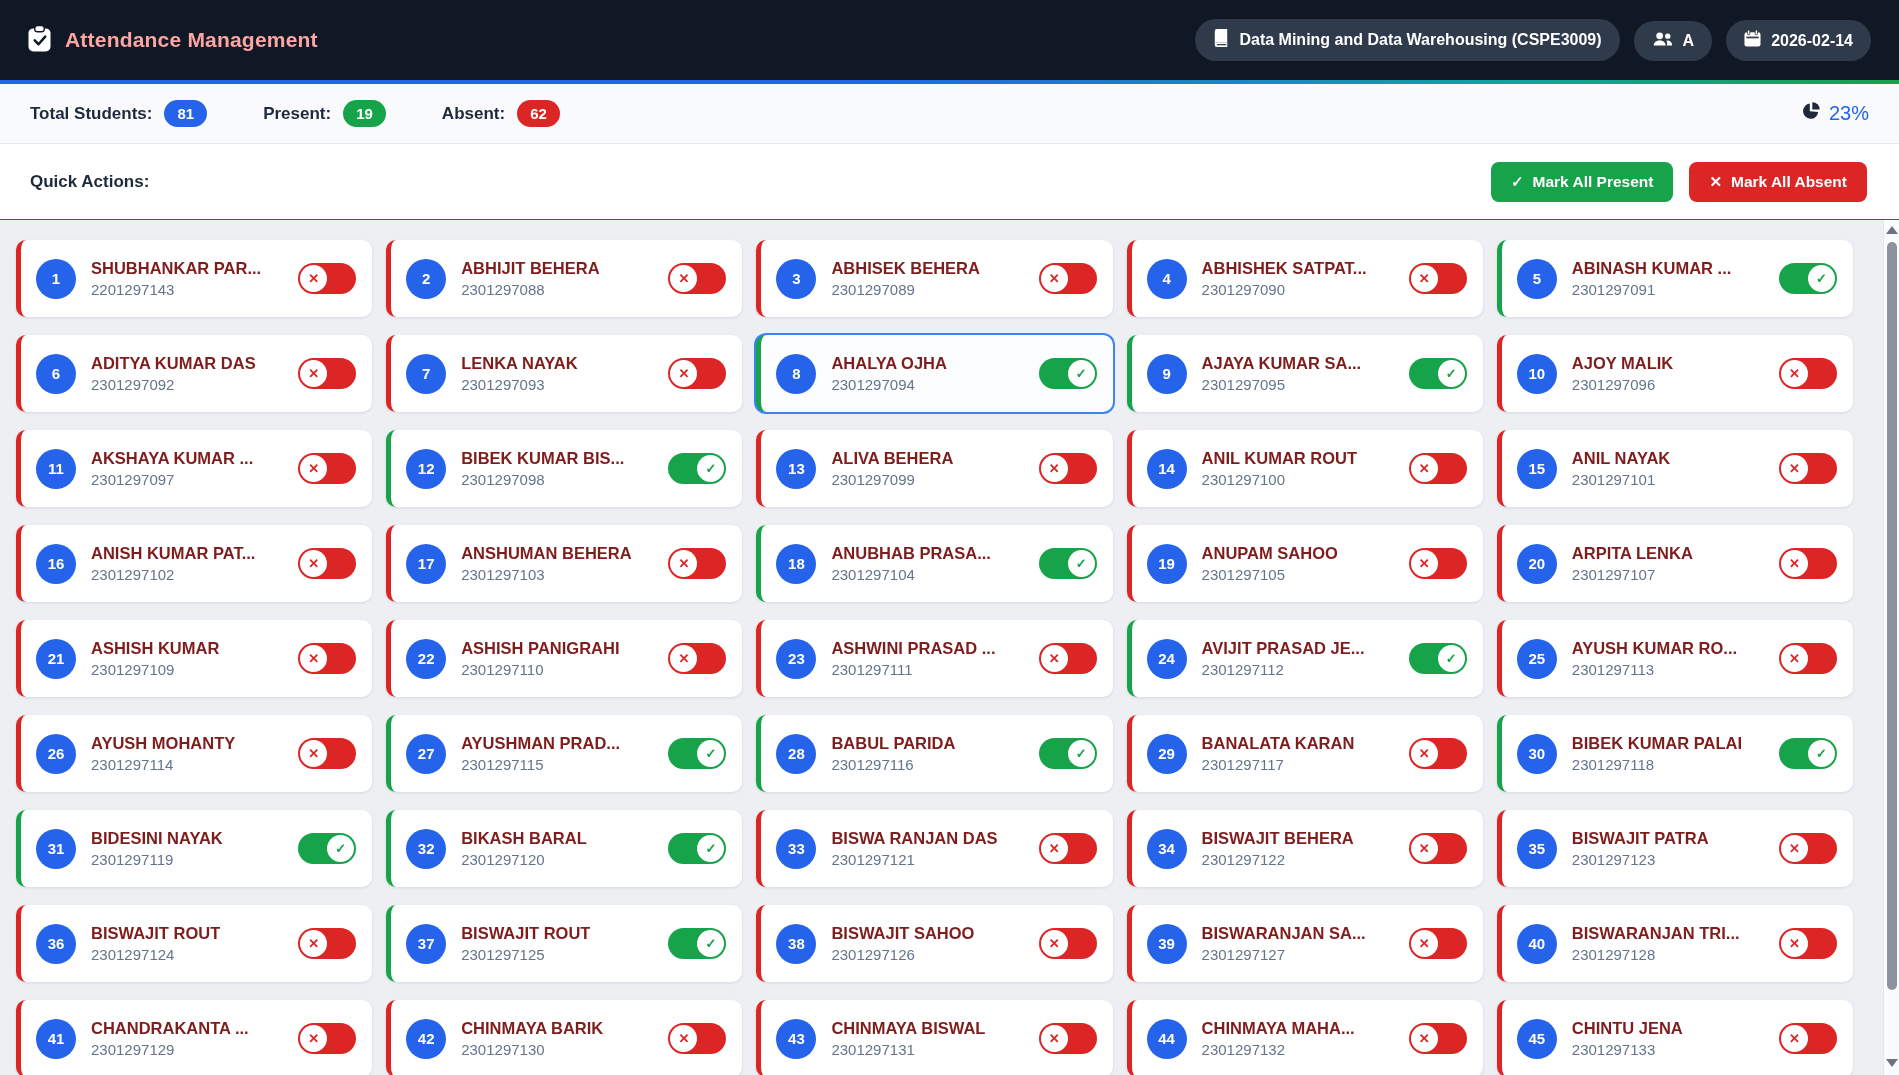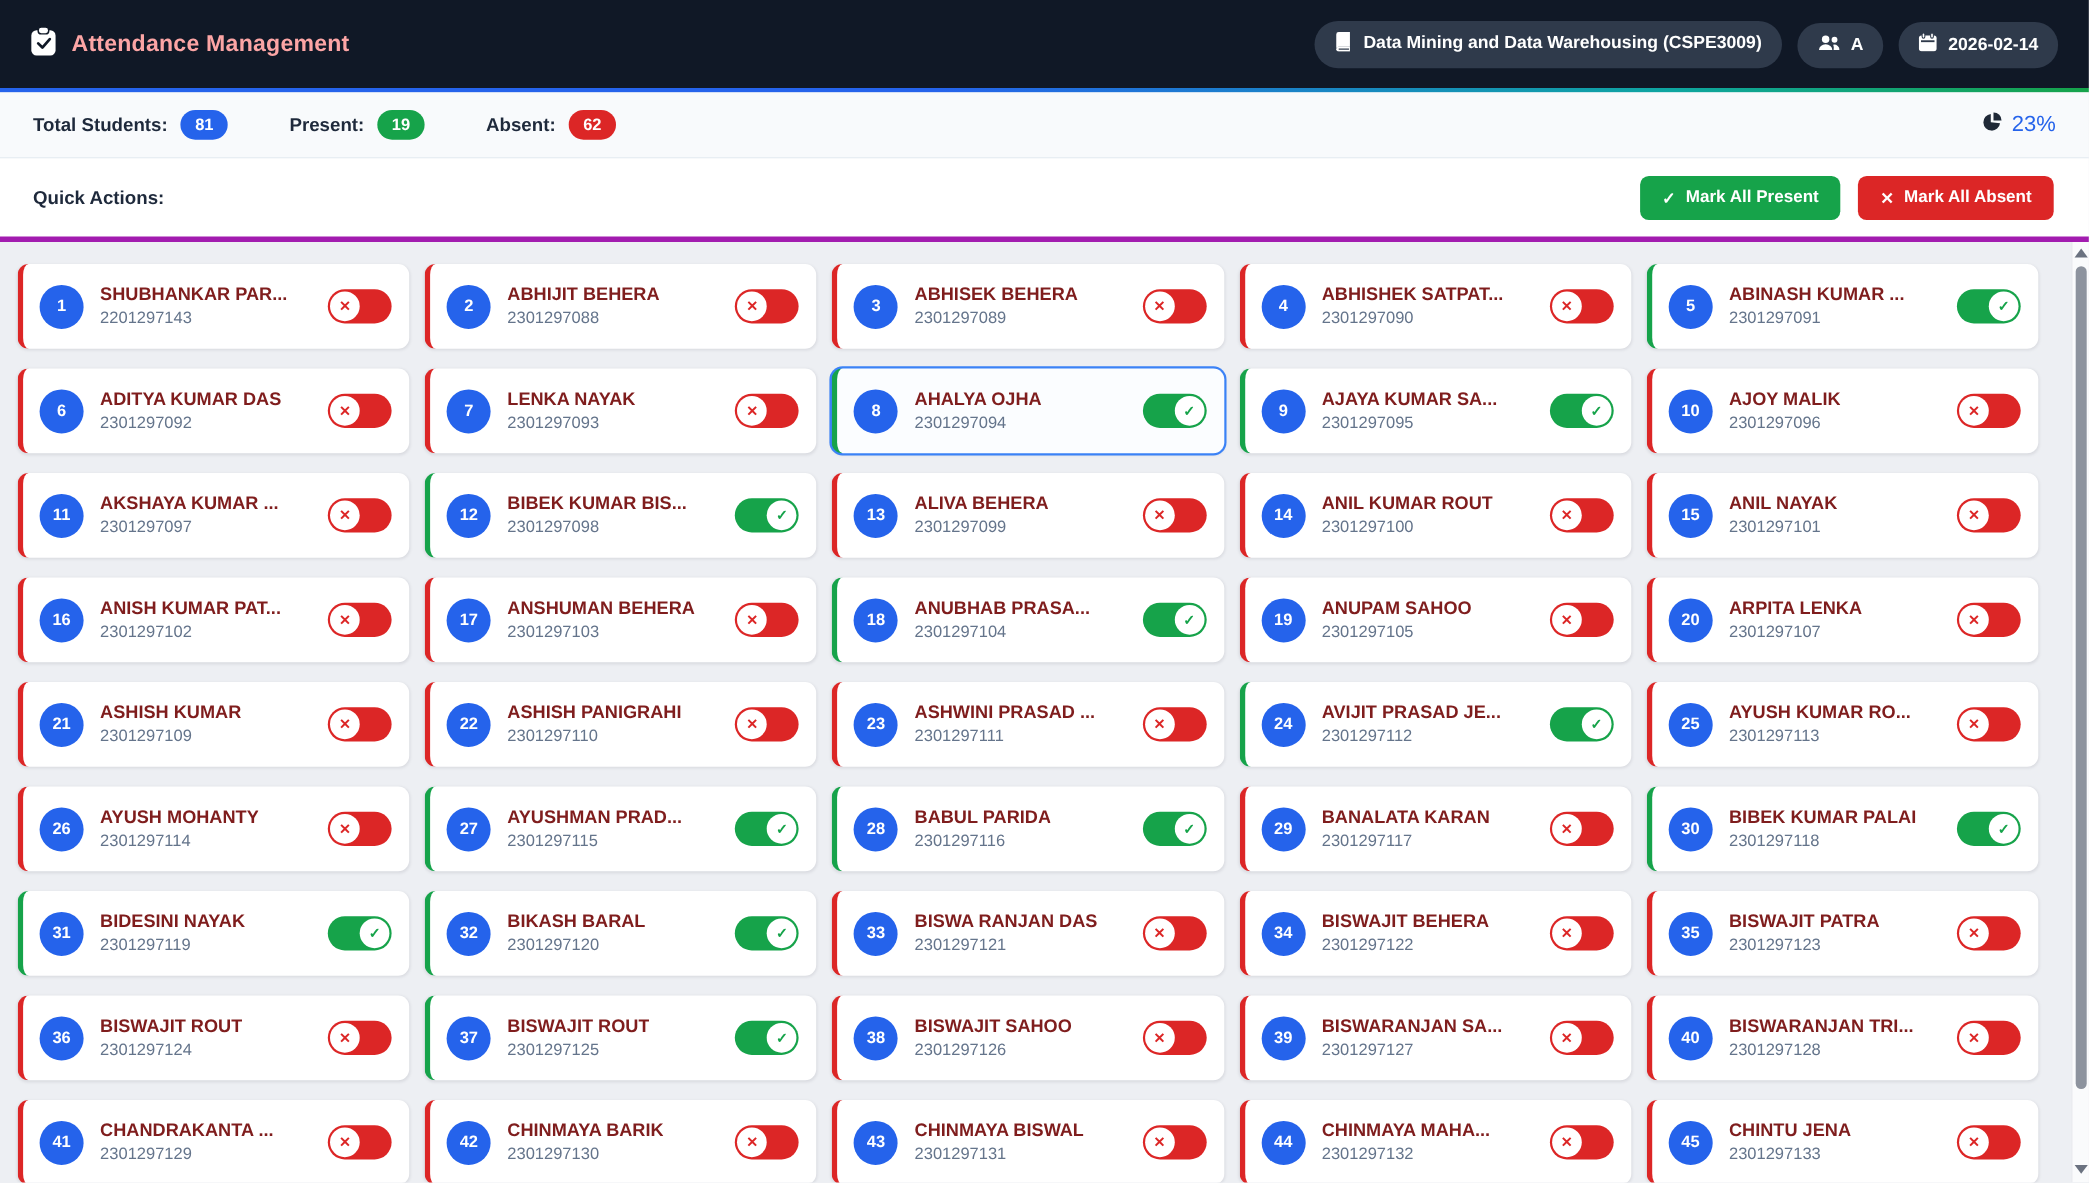--- a/index.html
+++ b/index.html
@@ -27,21 +27,21 @@
   .stat-label { font-size:17px; font-weight:700; color:#1e293b; }
   .pill { min-width:40px; text-align:center; border-radius:999px; padding:5px 13px;
     color:#fff; font-size:15px; font-weight:700; }
   .pill.blue { background:#2563eb; }
   .pill.green { background:#16a34a; }
   .pill.red { background:#dc2626; }
   .stat-percent { margin-left:auto; display:flex; align-items:center; gap:8px;
     color:#2563eb; font-size:20px; font-weight:400; }
 
   
-  .actions-bar { height:76px; background:#fff; border-bottom:5px solid #a21caf;
+  .actions-bar { height:76px; background:#fff; border-bottom:1px solid #a21caf;
     display:flex; align-items:center; padding:0 32px 0 30px; }
   .actions-label { font-size:17px; font-weight:700; color:#1e293b; }
   .actions-buttons { margin-left:auto; display:flex; gap:16px; }
   .btn { display:flex; align-items:center; gap:9px; border:none; border-radius:8px;
     padding:11px 20px; color:#fff; font-size:15.5px; font-weight:700;
     font-family:inherit; cursor:pointer; }
   .btn.green { background:#16a34a; }
   .btn.red { background:#dc2626; }
   .btn .glyph { font-size:15px; font-weight:700; }
 

